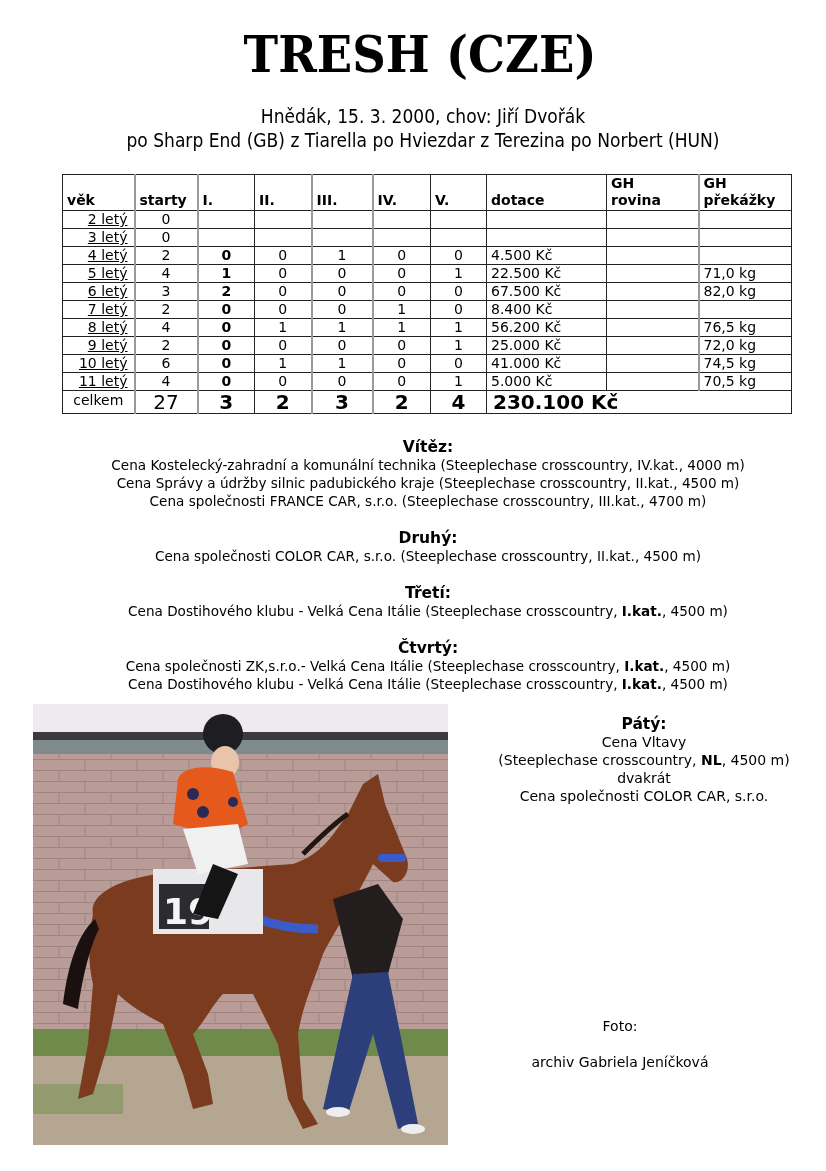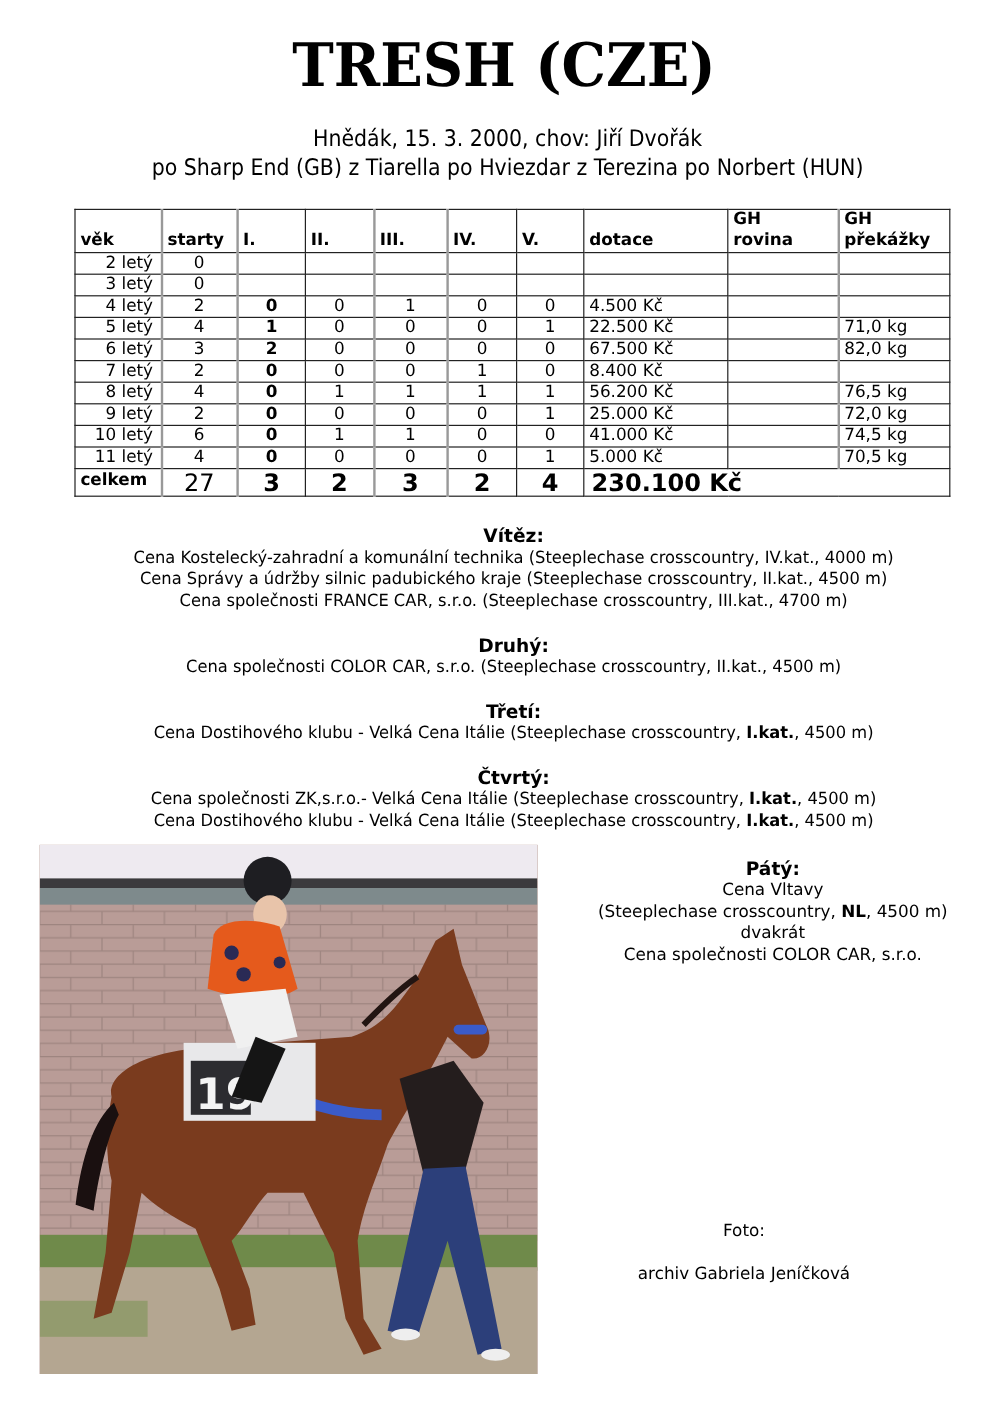--- a/index.html
+++ b/index.html
@@ -6,26 +6,26 @@
     body { width: 826px; height: 1171px; position: relative; overflow: hidden; color: #000; font-family: "DejaVu Sans", sans-serif; }
     .title { position: absolute; top: 24px; left: 0; width: 840px; text-align: center; font-family: "DejaVu Serif", serif; font-weight: bold; font-size: 50px; letter-spacing: 0px; line-height: 62px; transform: scaleX(0.93); transform-origin: center; }
     .sub1 { position: absolute; top: 104px; left: 0; width: 846px; text-align: center; font-size: 19px; line-height: 24px; transform: scaleX(0.9); }
     .sub2 { position: absolute; top: 128px; left: 0; width: 846px; text-align: center; font-size: 19px; line-height: 24px; transform: scaleX(0.9); }
 
     table.stats { position: absolute; top: 174px; left: 62px; border-collapse: collapse; table-layout: fixed; font-size: 14px; }
     table.stats td, table.stats th { border: 1px solid #222; padding: 0 4px; height: 17px; line-height: 17px; white-space: nowrap; }
     table.stats th { font-weight: bold; vertical-align: bottom; text-align: left; line-height: 17px; padding-bottom: 1px; }
     table.stats tr.head th { height: 34px; }
     table.stats .gcol { border-left: 2px solid #999; }
-    table.stats td.age { text-align: right; padding-right: 6px; }
+    table.stats td.age { text-align: right; padding-right: 6px; text-decoration: underline; }
     table.stats td.c { text-align: center; }
     table.stats td.b { font-weight: bold; }
     table.stats td.r { text-align: left; padding-right: 8px; }
     table.stats tr.total td { height: 22px; font-size: 19px; line-height: 22px; }
-    table.stats tr.total td.lab { font-size: 14px; font-weight: bold; text-align: left; vertical-align: top; line-height: 18px; margin-left: 32px; }
+    table.stats tr.total td.lab { font-size: 14px; font-weight: normal; text-align: center; vertical-align: top; line-height: 18px; margin-left: 32px; }
     table.stats tr.total td.big { font-weight: bold; font-size: 20px; }
     table.stats tr.total td.starts { font-size: 20px; }
     table.stats tr.total td.money { font-weight: bold; font-size: 20px; text-align: left; padding-left: 6px; }
 
     .places { position: absolute; top: 438px; left: 0; width: 856px; text-align: center; font-size: 14px; line-height: 18px; }
     .places .sec { margin-bottom: 19px; }
     .places .head { font-weight: bold; font-size: 15.5px; line-height: 18px; }
     .places .line { transform: scaleX(0.97); }
 
     .paty { position: absolute; top: 715px; left: 474px; width: 340px; text-align: center; font-size: 14px; line-height: 18px; }

